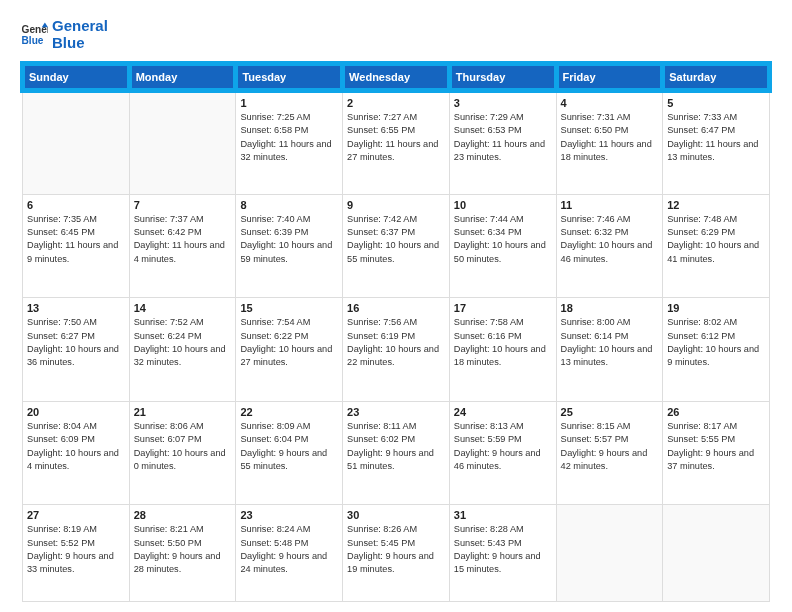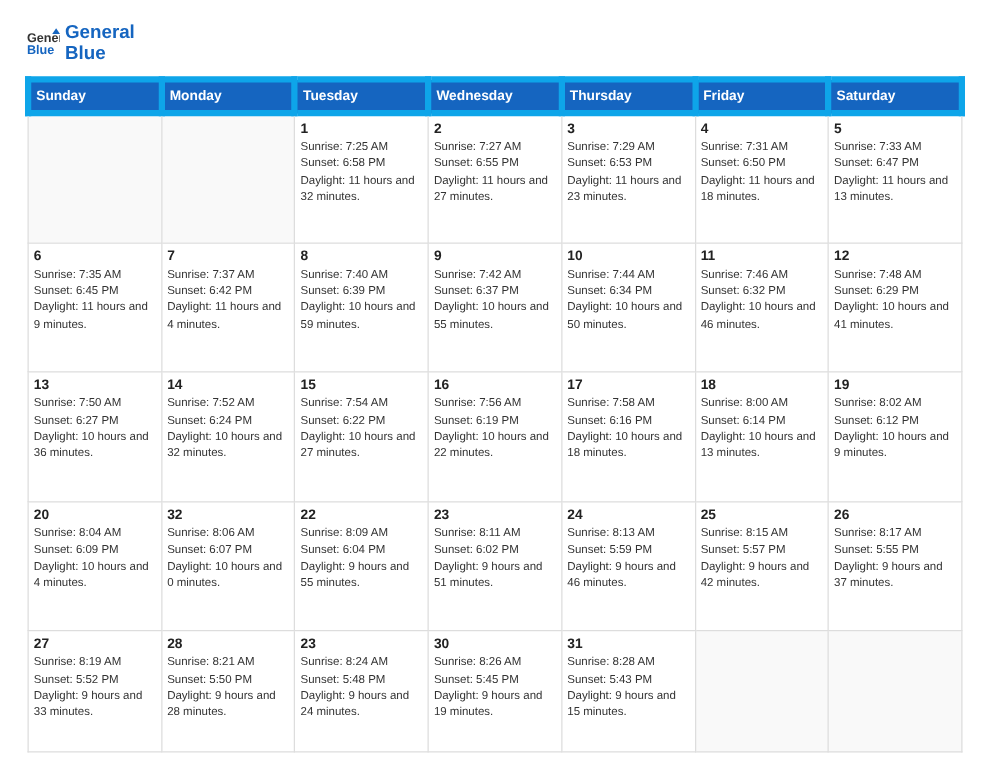--- a/index.html
+++ b/index.html
@@ -213,21 +213,21 @@
             <span class="day-num">19</span>
             <div class="day-info">Sunrise: 8:02 AM<br>Sunset: 6:12 PM<br>Daylight: 10 hours and 9 minutes.</div>
           </td>
         </tr>
         <tr>
           <td>
             <span class="day-num">20</span>
             <div class="day-info">Sunrise: 8:04 AM<br>Sunset: 6:09 PM<br>Daylight: 10 hours and 4 minutes.</div>
           </td>
           <td>
-            <span class="day-num">32</span>
+            <span class="day-num">21</span>
             <div class="day-info">Sunrise: 8:06 AM<br>Sunset: 6:07 PM<br>Daylight: 10 hours and 0 minutes.</div>
           </td>
           <td>
             <span class="day-num">22</span>
             <div class="day-info">Sunrise: 8:09 AM<br>Sunset: 6:04 PM<br>Daylight: 9 hours and 55 minutes.</div>
           </td>
           <td>
             <span class="day-num">23</span>
             <div class="day-info">Sunrise: 8:11 AM<br>Sunset: 6:02 PM<br>Daylight: 9 hours and 51 minutes.</div>
           </td>

